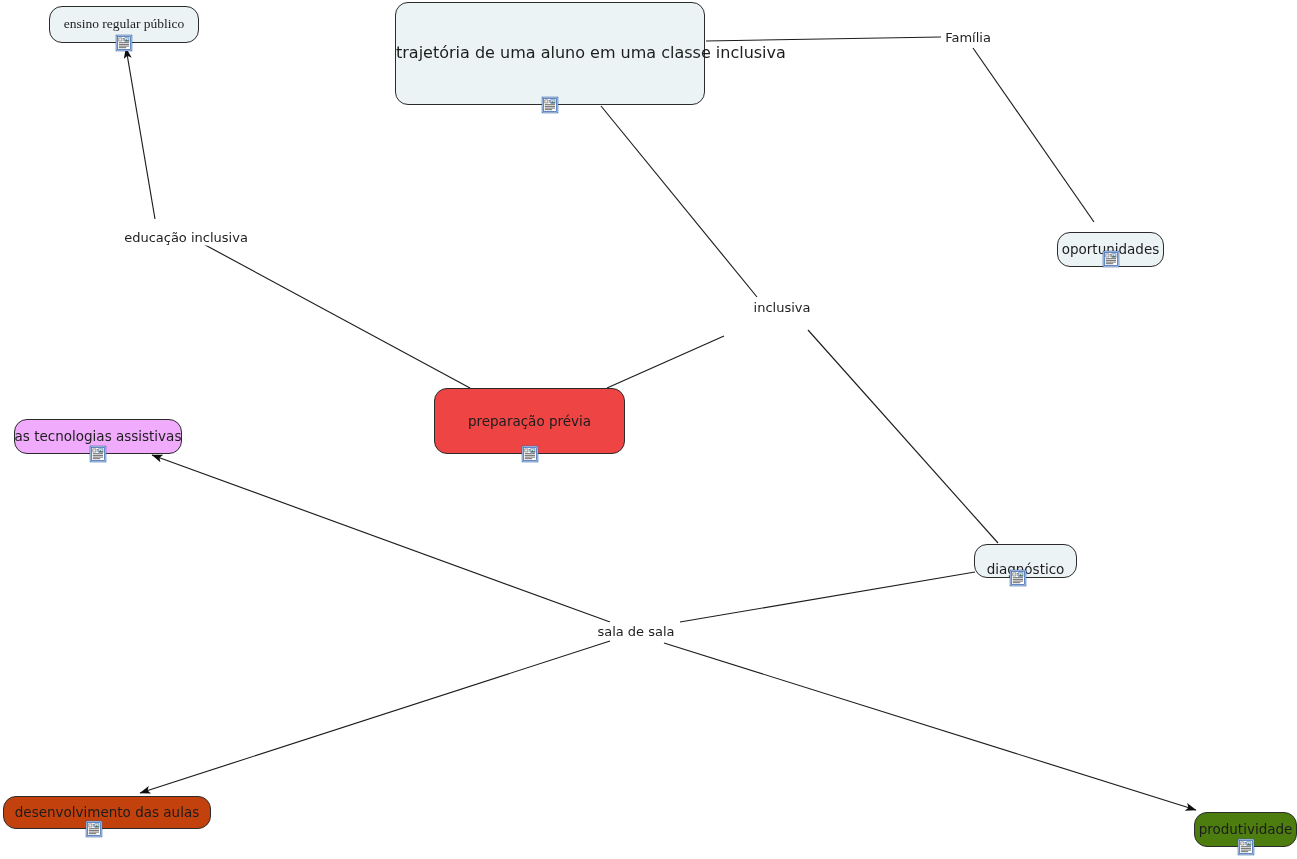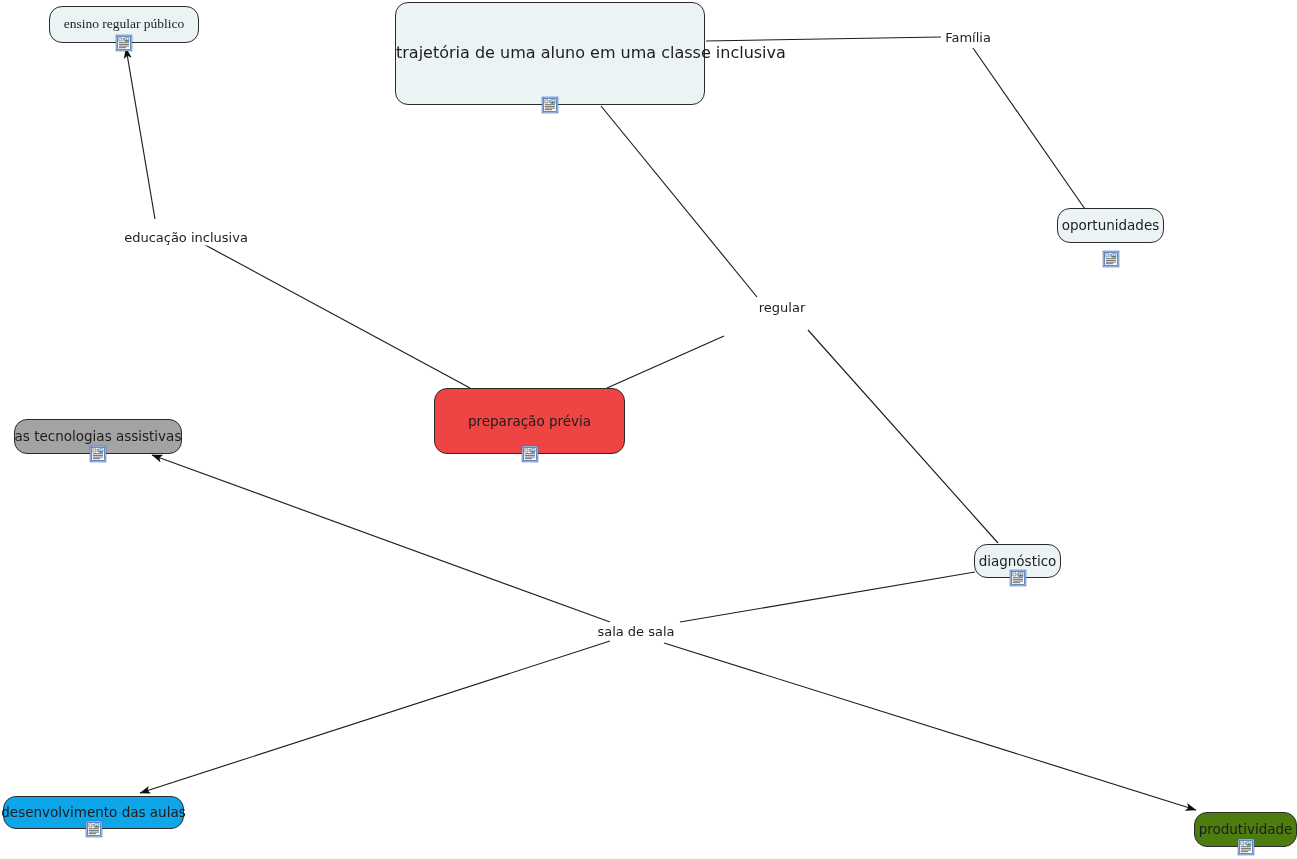--- a/index.html
+++ b/index.html
@@ -135,21 +135,21 @@
           <rect x="9.2" y="3.3" width="4.3" height="3.6" fill="#cfe0f2" stroke="#4a6fa5" stroke-width="0.6"></rect>
           <path d="M9.4 6.6 L10.8 4.6 L11.9 6.0 L12.7 5.1 L13.4 6.6 Z" fill="#4b6f3d"></path>
           <line x1="7.3" y1="4.1" x2="8.5" y2="4.1" stroke="#3a3a3a" stroke-width="0.7"></line>
           <line x1="7.3" y1="5.6" x2="8.5" y2="5.6" stroke="#3a3a3a" stroke-width="0.7"></line>
           <line x1="3.3" y1="8.2" x2="13.5" y2="8.2" stroke="#3a3a3a" stroke-width="0.75"></line>
           <line x1="3.3" y1="9.9" x2="13.5" y2="9.9" stroke="#3a3a3a" stroke-width="0.75"></line>
           <line x1="3.3" y1="11.6" x2="13.5" y2="11.6" stroke="#3a3a3a" stroke-width="0.75"></line>
           <line x1="3.3" y1="13.2" x2="10.7" y2="13.2" stroke="#3a3a3a" stroke-width="0.75"></line>
         </svg>
       </div>
-      <div class="node" style="left: 1057px; top: 208px; width: 107px; height: 35px; background: rgb(236, 243, 245); border-color: rgb(43, 43, 43);">
+      <div class="node" style="left: 1057px; top: 232px; width: 107px; height: 35px; background: rgb(236, 243, 245); border-color: rgb(43, 43, 43);">
         <span class="node-label">oportunidades</span>
       </div>
       <div class="note-icon" style="left: 1110.5px; top: 259px;">
         <svg viewBox="0 0 17 17" width="17" height="17">
           <rect x="0.5" y="0.5" width="16" height="16" fill="#fdfdfd" stroke="#2f5fa8" stroke-width="1"></rect>
           <rect x="2" y="2" width="13" height="13" fill="#ffffff" stroke="#3b6cb5" stroke-width="0.8"></rect>
           <rect x="3.3" y="3.4" width="3.1" height="3.1" fill="#e8e8e8" stroke="#6b6b6b" stroke-width="0.6"></rect>
           <rect x="9.2" y="3.3" width="4.3" height="3.6" fill="#cfe0f2" stroke="#4a6fa5" stroke-width="0.6"></rect>
           <path d="M9.4 6.6 L10.8 4.6 L11.9 6.0 L12.7 5.1 L13.4 6.6 Z" fill="#4b6f3d"></path>
           <line x1="7.3" y1="4.1" x2="8.5" y2="4.1" stroke="#3a3a3a" stroke-width="0.7"></line>
@@ -171,57 +171,57 @@
           <rect x="9.2" y="3.3" width="4.3" height="3.6" fill="#cfe0f2" stroke="#4a6fa5" stroke-width="0.6"></rect>
           <path d="M9.4 6.6 L10.8 4.6 L11.9 6.0 L12.7 5.1 L13.4 6.6 Z" fill="#4b6f3d"></path>
           <line x1="7.3" y1="4.1" x2="8.5" y2="4.1" stroke="#3a3a3a" stroke-width="0.7"></line>
           <line x1="7.3" y1="5.6" x2="8.5" y2="5.6" stroke="#3a3a3a" stroke-width="0.7"></line>
           <line x1="3.3" y1="8.2" x2="13.5" y2="8.2" stroke="#3a3a3a" stroke-width="0.75"></line>
           <line x1="3.3" y1="9.9" x2="13.5" y2="9.9" stroke="#3a3a3a" stroke-width="0.75"></line>
           <line x1="3.3" y1="11.6" x2="13.5" y2="11.6" stroke="#3a3a3a" stroke-width="0.75"></line>
           <line x1="3.3" y1="13.2" x2="10.7" y2="13.2" stroke="#3a3a3a" stroke-width="0.75"></line>
         </svg>
       </div>
-      <div class="node" style="left: 14px; top: 419px; width: 168px; height: 35px; background: #a3a3a3; border-color: rgb(43, 43, 43);">
+      <div class="node" style="left: 14px; top: 419px; width: 168px; height: 35px; background: #f0abfc; border-color: rgb(43, 43, 43);">
         <span class="node-label">as tecnologias assistivas</span>
       </div>
       <div class="note-icon" style="left: 98px; top: 454px;">
         <svg viewBox="0 0 17 17" width="17" height="17">
           <rect x="0.5" y="0.5" width="16" height="16" fill="#fdfdfd" stroke="#2f5fa8" stroke-width="1"></rect>
           <rect x="2" y="2" width="13" height="13" fill="#ffffff" stroke="#3b6cb5" stroke-width="0.8"></rect>
           <rect x="3.3" y="3.4" width="3.1" height="3.1" fill="#e8e8e8" stroke="#6b6b6b" stroke-width="0.6"></rect>
           <rect x="9.2" y="3.3" width="4.3" height="3.6" fill="#cfe0f2" stroke="#4a6fa5" stroke-width="0.6"></rect>
           <path d="M9.4 6.6 L10.8 4.6 L11.9 6.0 L12.7 5.1 L13.4 6.6 Z" fill="#4b6f3d"></path>
           <line x1="7.3" y1="4.1" x2="8.5" y2="4.1" stroke="#3a3a3a" stroke-width="0.7"></line>
           <line x1="7.3" y1="5.6" x2="8.5" y2="5.6" stroke="#3a3a3a" stroke-width="0.7"></line>
           <line x1="3.3" y1="8.2" x2="13.5" y2="8.2" stroke="#3a3a3a" stroke-width="0.75"></line>
           <line x1="3.3" y1="9.9" x2="13.5" y2="9.9" stroke="#3a3a3a" stroke-width="0.75"></line>
           <line x1="3.3" y1="11.6" x2="13.5" y2="11.6" stroke="#3a3a3a" stroke-width="0.75"></line>
           <line x1="3.3" y1="13.2" x2="10.7" y2="13.2" stroke="#3a3a3a" stroke-width="0.75"></line>
         </svg>
       </div>
-      <div class="node" style="left: 974px; top: 544px; width: 87px; height: 34px; background: rgb(236, 243, 245); border-color: rgb(43, 43, 43);">
+      <div class="node" style="left: 974px; top: 544px; width: 103px; height: 34px; background: rgb(236, 243, 245); border-color: rgb(43, 43, 43); align-items: flex-end;">
         <span class="node-label">diagnóstico</span>
       </div>
       <div class="note-icon" style="left: 1017.5px; top: 578px;">
         <svg viewBox="0 0 17 17" width="17" height="17">
           <rect x="0.5" y="0.5" width="16" height="16" fill="#fdfdfd" stroke="#2f5fa8" stroke-width="1"></rect>
           <rect x="2" y="2" width="13" height="13" fill="#ffffff" stroke="#3b6cb5" stroke-width="0.8"></rect>
           <rect x="3.3" y="3.4" width="3.1" height="3.1" fill="#e8e8e8" stroke="#6b6b6b" stroke-width="0.6"></rect>
           <rect x="9.2" y="3.3" width="4.3" height="3.6" fill="#cfe0f2" stroke="#4a6fa5" stroke-width="0.6"></rect>
           <path d="M9.4 6.6 L10.8 4.6 L11.9 6.0 L12.7 5.1 L13.4 6.6 Z" fill="#4b6f3d"></path>
           <line x1="7.3" y1="4.1" x2="8.5" y2="4.1" stroke="#3a3a3a" stroke-width="0.7"></line>
           <line x1="7.3" y1="5.6" x2="8.5" y2="5.6" stroke="#3a3a3a" stroke-width="0.7"></line>
           <line x1="3.3" y1="8.2" x2="13.5" y2="8.2" stroke="#3a3a3a" stroke-width="0.75"></line>
           <line x1="3.3" y1="9.9" x2="13.5" y2="9.9" stroke="#3a3a3a" stroke-width="0.75"></line>
           <line x1="3.3" y1="11.6" x2="13.5" y2="11.6" stroke="#3a3a3a" stroke-width="0.75"></line>
           <line x1="3.3" y1="13.2" x2="10.7" y2="13.2" stroke="#3a3a3a" stroke-width="0.75"></line>
         </svg>
       </div>
-      <div class="node" style="left: 3px; top: 796px; width: 181px; height: 33px; background: #0ea5e9; border-color: rgb(43, 43, 43);">
+      <div class="node" style="left: 3px; top: 796px; width: 208px; height: 33px; background: #c2410c; border-color: rgb(43, 43, 43);">
         <span class="node-label">desenvolvimento das aulas</span>
       </div>
       <div class="note-icon" style="left: 93.5px; top: 829px;">
         <svg viewBox="0 0 17 17" width="17" height="17">
           <rect x="0.5" y="0.5" width="16" height="16" fill="#fdfdfd" stroke="#2f5fa8" stroke-width="1"></rect>
           <rect x="2" y="2" width="13" height="13" fill="#ffffff" stroke="#3b6cb5" stroke-width="0.8"></rect>
           <rect x="3.3" y="3.4" width="3.1" height="3.1" fill="#e8e8e8" stroke="#6b6b6b" stroke-width="0.6"></rect>
           <rect x="9.2" y="3.3" width="4.3" height="3.6" fill="#cfe0f2" stroke="#4a6fa5" stroke-width="0.6"></rect>
           <path d="M9.4 6.6 L10.8 4.6 L11.9 6.0 L12.7 5.1 L13.4 6.6 Z" fill="#4b6f3d"></path>
           <line x1="7.3" y1="4.1" x2="8.5" y2="4.1" stroke="#3a3a3a" stroke-width="0.7"></line>
@@ -247,17 +247,17 @@
           <line x1="3.3" y1="8.2" x2="13.5" y2="8.2" stroke="#3a3a3a" stroke-width="0.75"></line>
           <line x1="3.3" y1="9.9" x2="13.5" y2="9.9" stroke="#3a3a3a" stroke-width="0.75"></line>
           <line x1="3.3" y1="11.6" x2="13.5" y2="11.6" stroke="#3a3a3a" stroke-width="0.75"></line>
           <line x1="3.3" y1="13.2" x2="10.7" y2="13.2" stroke="#3a3a3a" stroke-width="0.75"></line>
         </svg>
       </div>
     </div>
   <div id="edge-labels-group">
       <div class="edge-label" style="left: 968px; top: 37px;">Família</div>
       <div class="edge-label" style="left: 186px; top: 229px; margin-top: 8px;">educação inclusiva</div>
-      <div class="edge-label" style="left: 782px; top: 307px;">regular</div>
+      <div class="edge-label" style="left: 782px; top: 307px;">inclusiva</div>
       <div class="edge-label" style="left: 636px; top: 631px;">sala de sala</div>
     </div>
 
 </div>
 
 </body></html>

